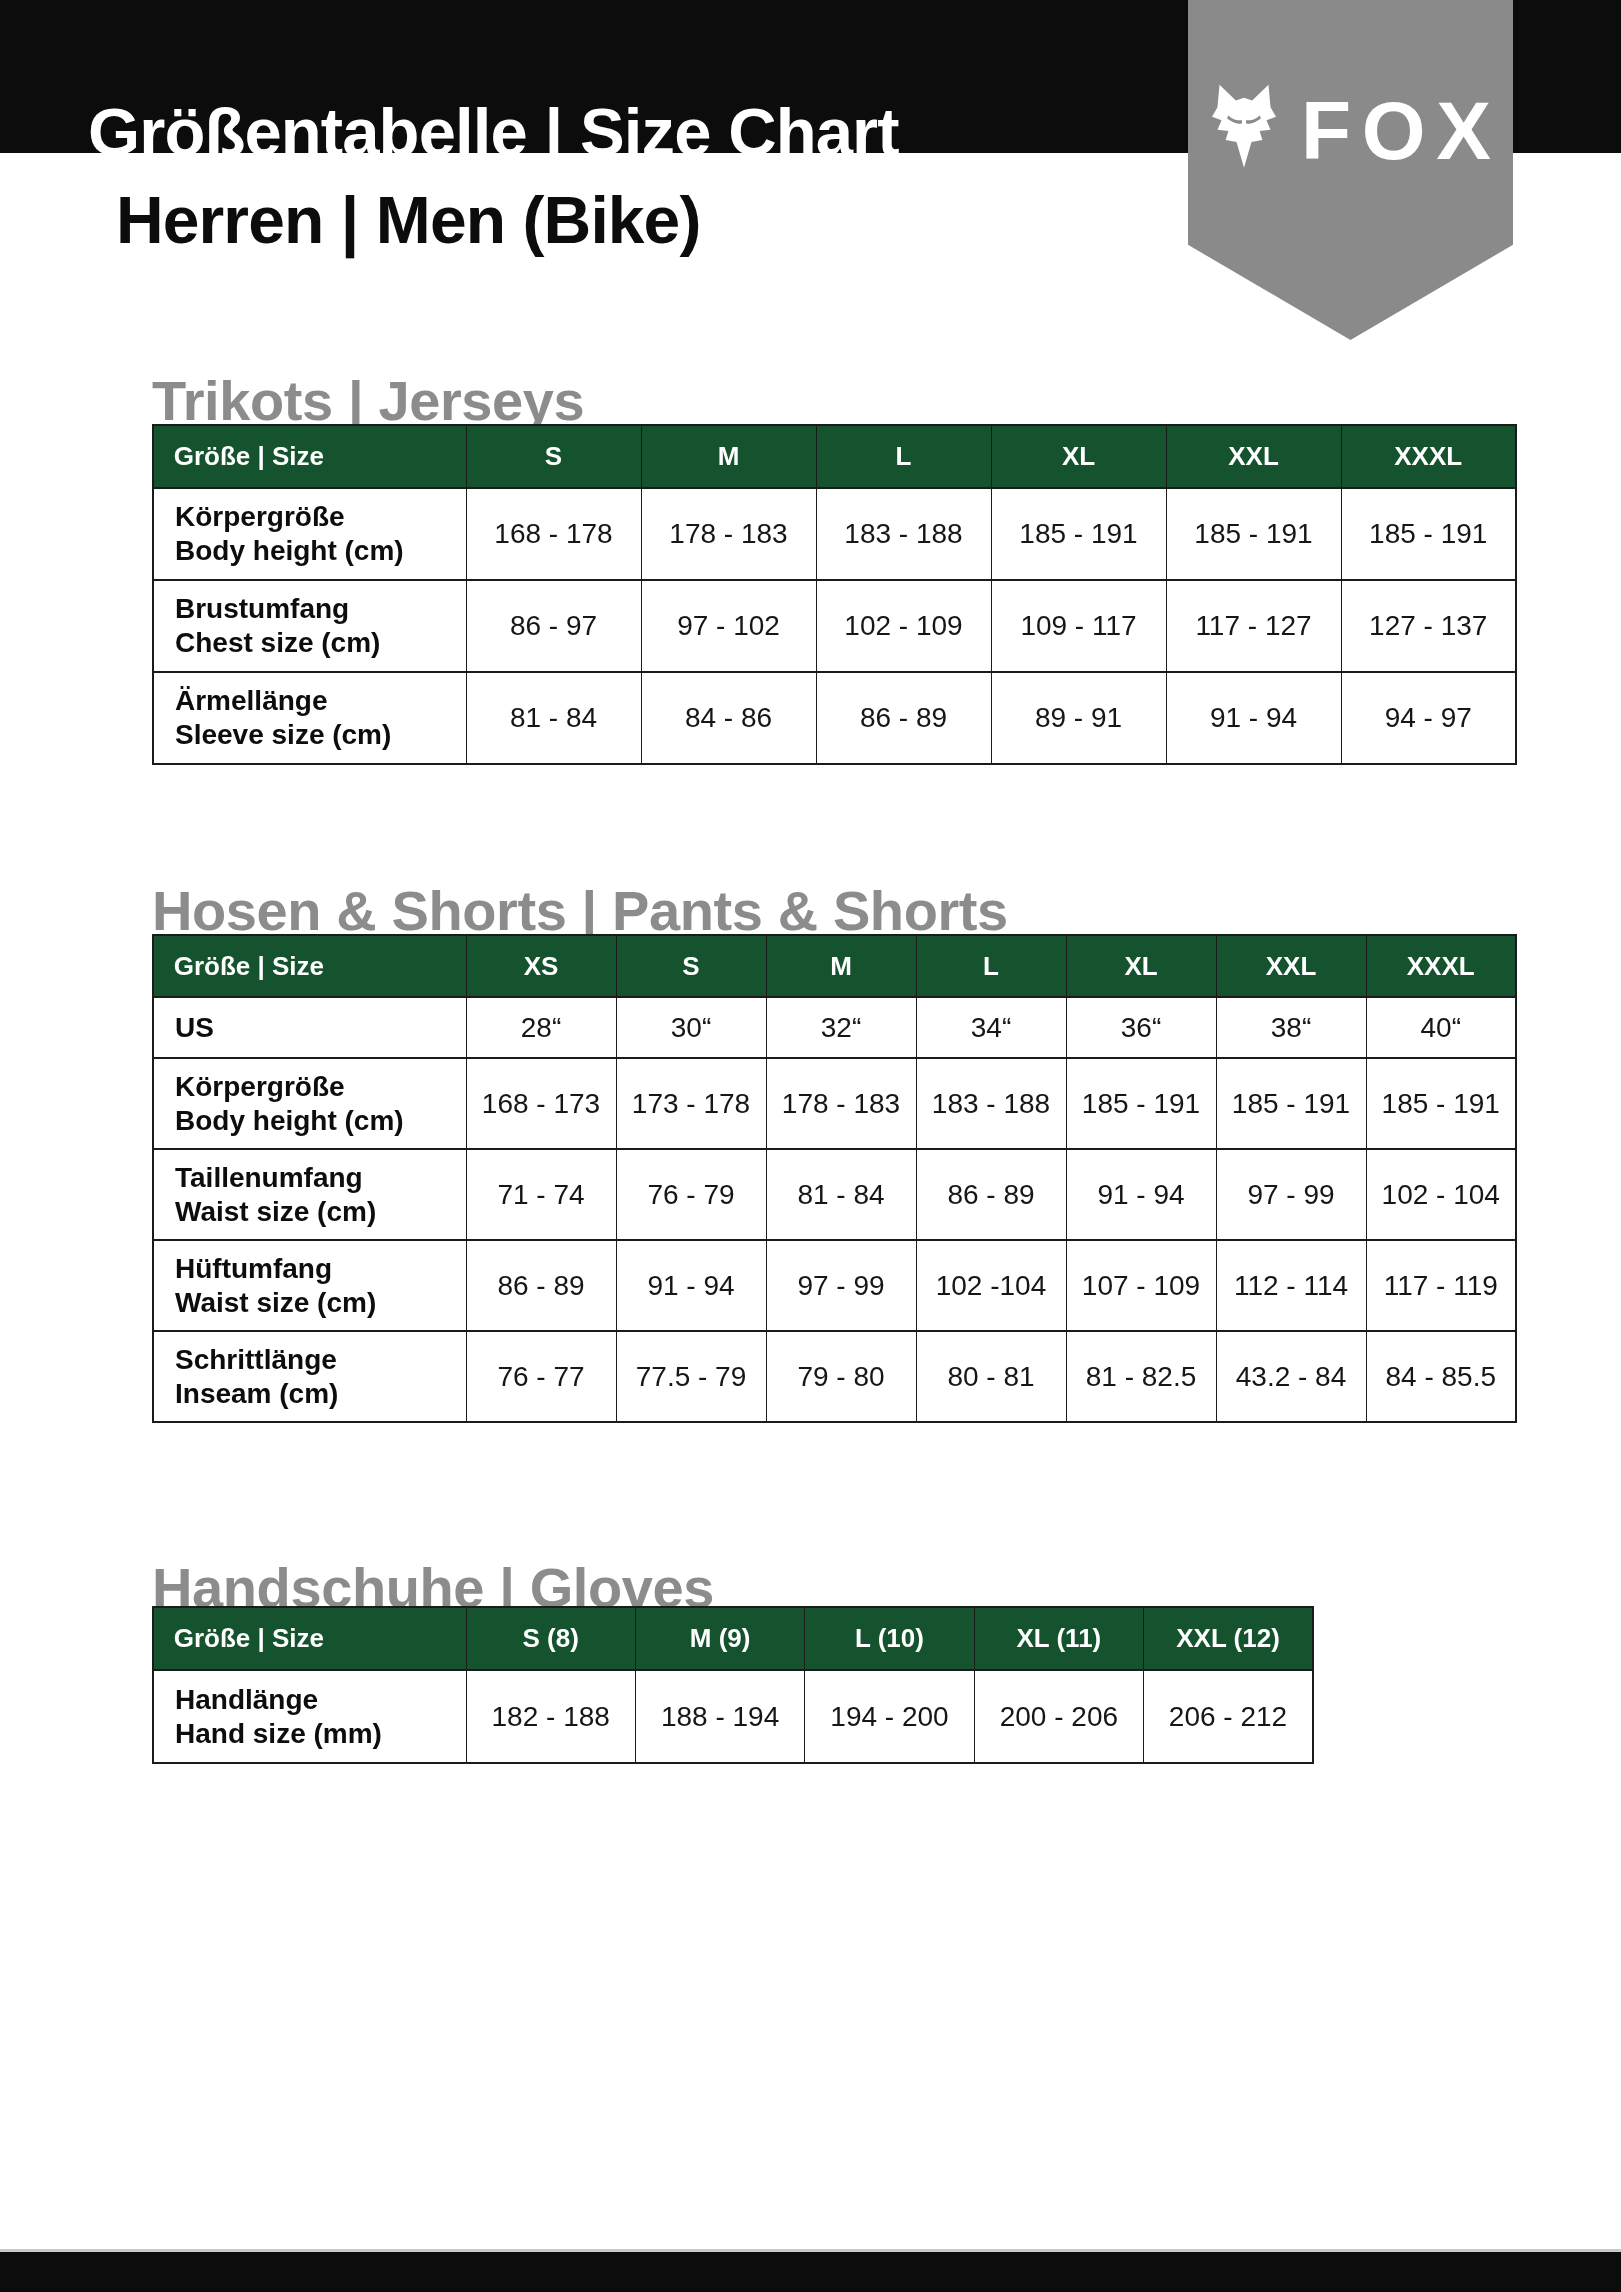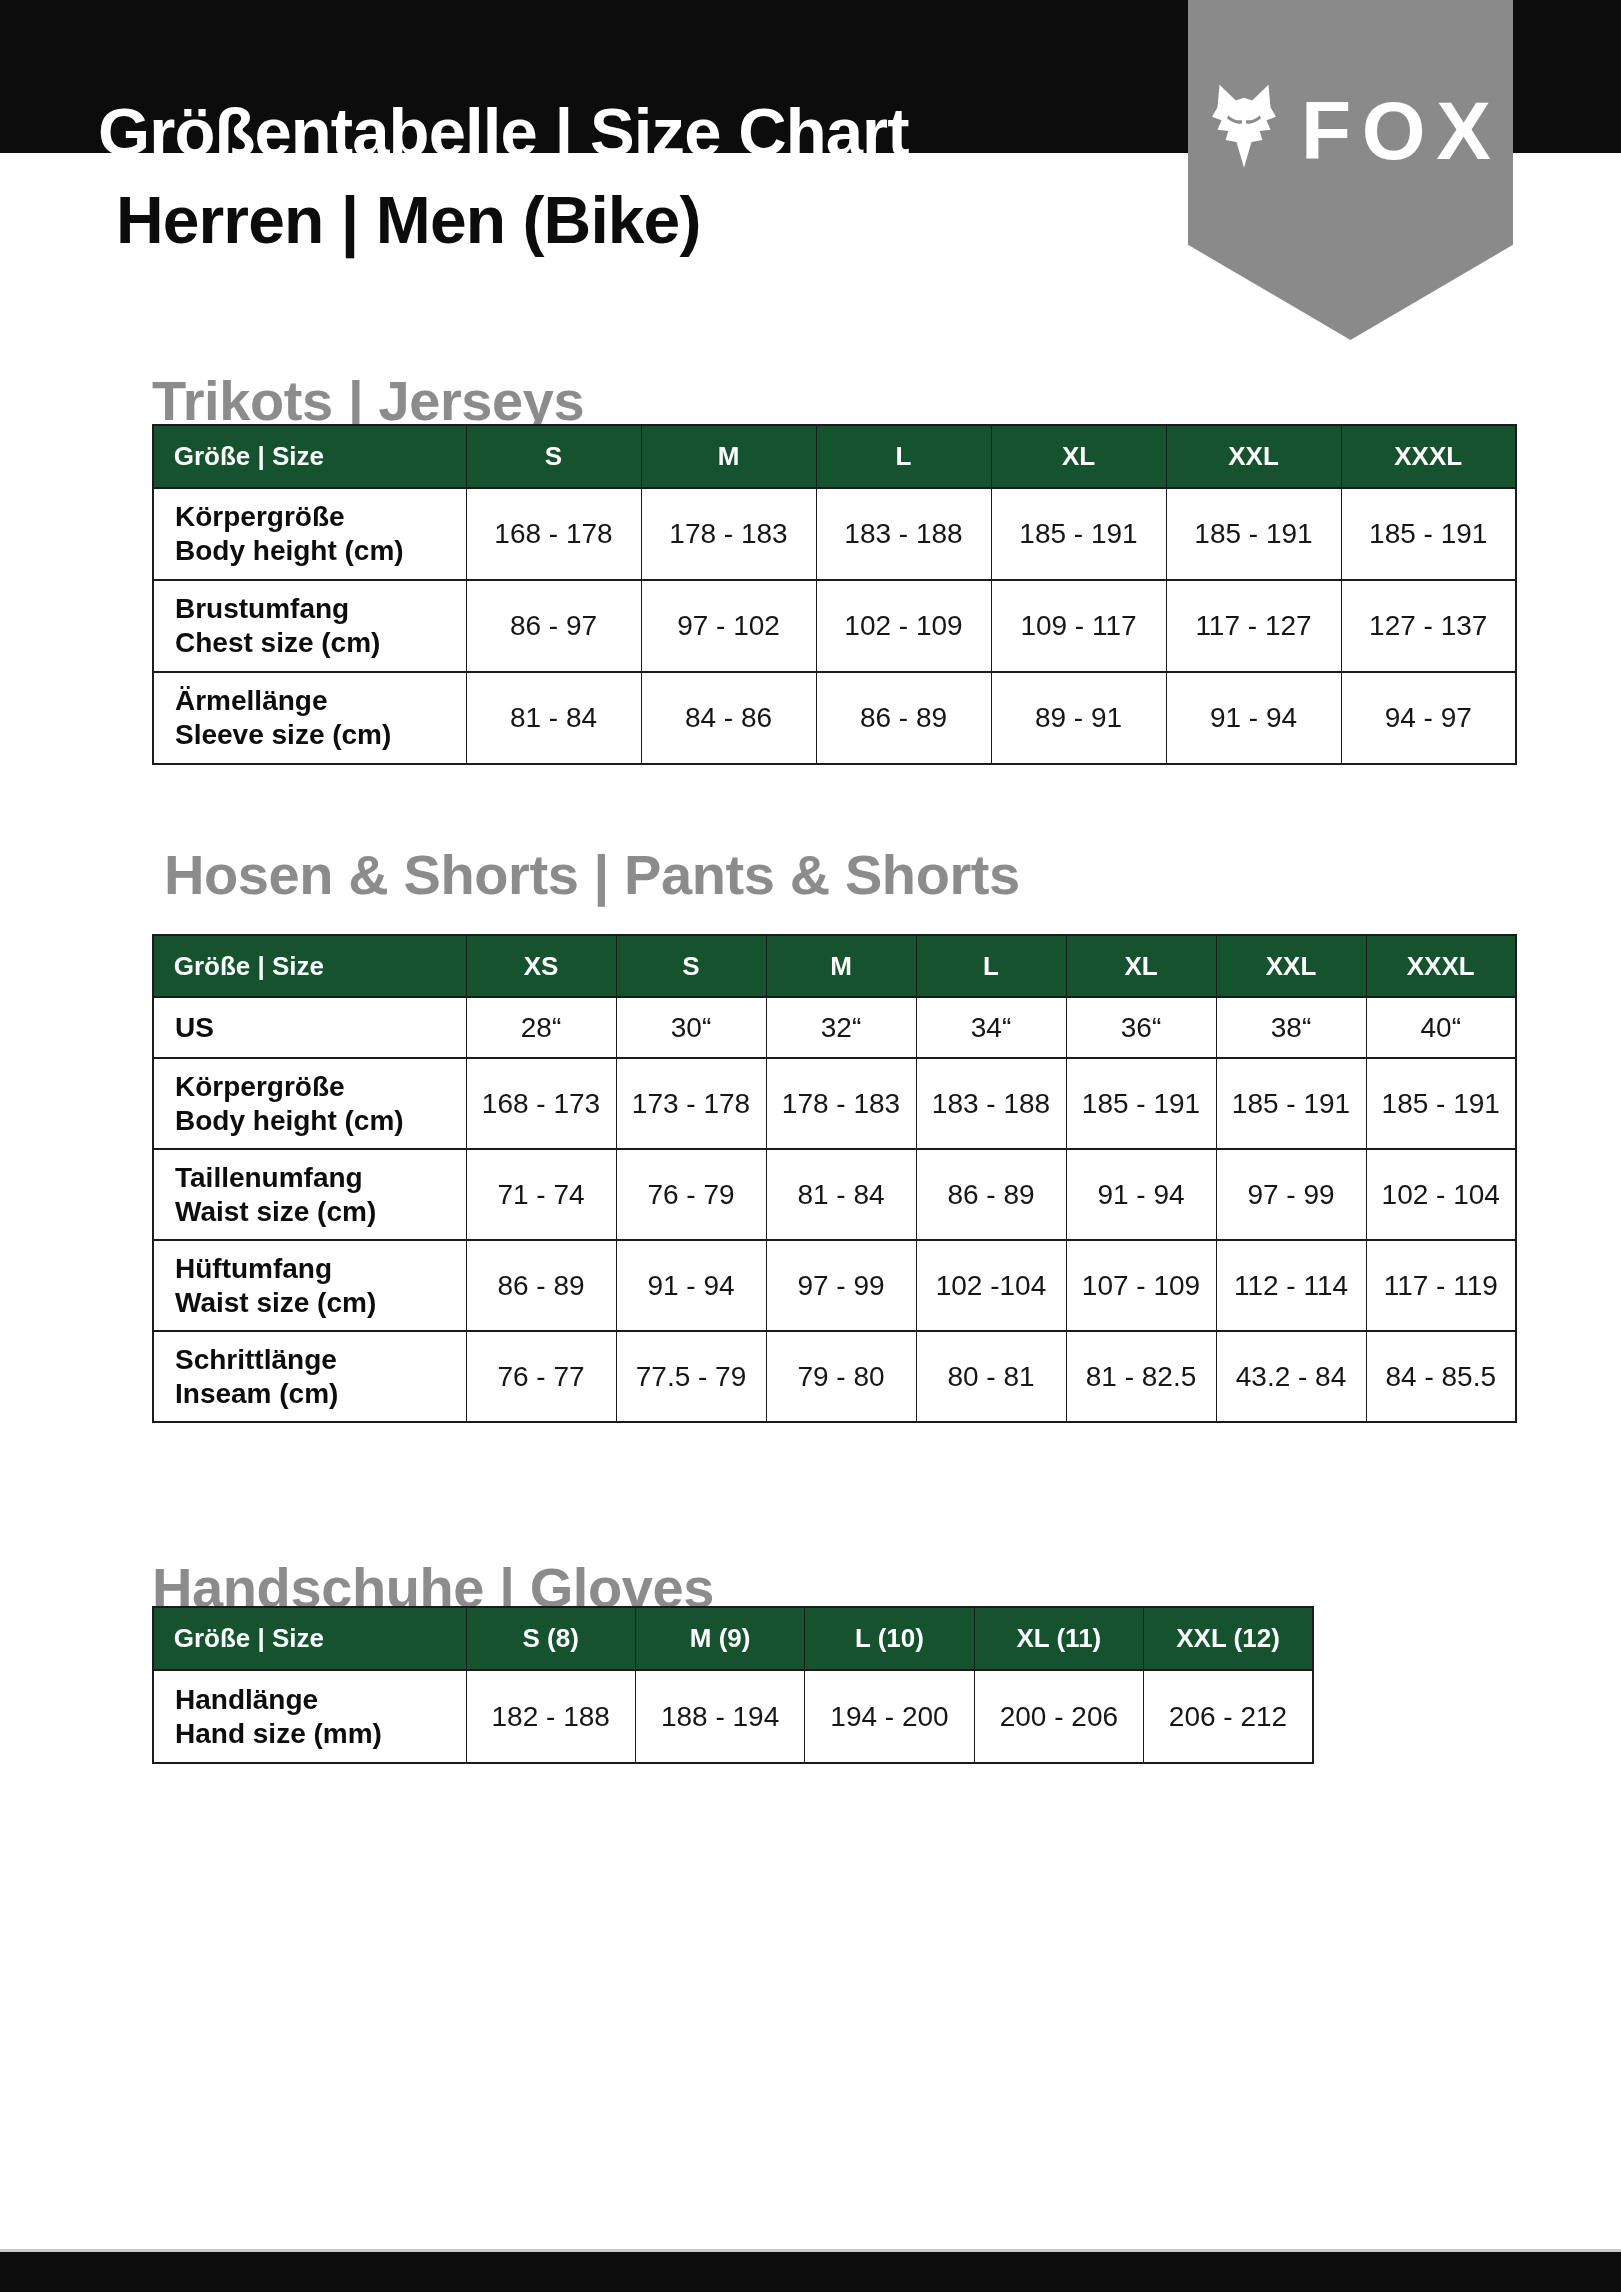--- a/index.html
+++ b/index.html
@@ -11,21 +11,21 @@
     font-family:"Liberation Sans","DejaVu Sans",sans-serif;
   }
   
   .topbar{
     position:absolute;left:0;top:0;width:1621px;height:153px;
     background:#0c0c0c;
   }
   .doc-title{
     position:absolute;left:88px;top:98px;
     font-size:67px;font-weight:bold;line-height:1;
-    color:#ffffff;white-space:nowrap;letter-spacing:-0.9px;margin-left:10px;
+    color:#ffffff;white-space:nowrap;letter-spacing:-0.9px;
   }
   .doc-subtitle{
     position:absolute;left:116px;top:187px;
     font-size:66px;font-weight:bold;line-height:1;
     color:#0c0c0c;white-space:nowrap;letter-spacing:-0.9px;
   }
   .banner{
     position:absolute;left:1188px;top:0;width:325px;height:340px;
     background:#8a8a8a;
     -webkit-clip-path:polygon(0 0,100% 0,100% 72%,50% 100%,0 72%);
@@ -37,21 +37,21 @@
     font-size:82px;font-weight:bold;line-height:1;
     letter-spacing:10.7px;color:#ffffff;white-space:nowrap;
   }
   
   .section-heading{
     position:absolute;left:152px;
     font-size:56px;font-weight:bold;line-height:1;
     color:#8c8c8c;white-space:nowrap;letter-spacing:-0.4px;
   }
   .sh1{top:373px;}
-  .sh2{top:847px;margin-left:12px;}
+  .sh2{top:883px;}
   .sh3{top:1560px;}
   
   table.size-table{
     position:absolute;
     border-collapse:collapse;table-layout:fixed;
     background:#ffffff;
     border:2.7px solid #1b1b1b;
   }
   .t1{left:152px;top:424px;width:1365px;}
   .t2{left:152px;top:934px;width:1365px;}

